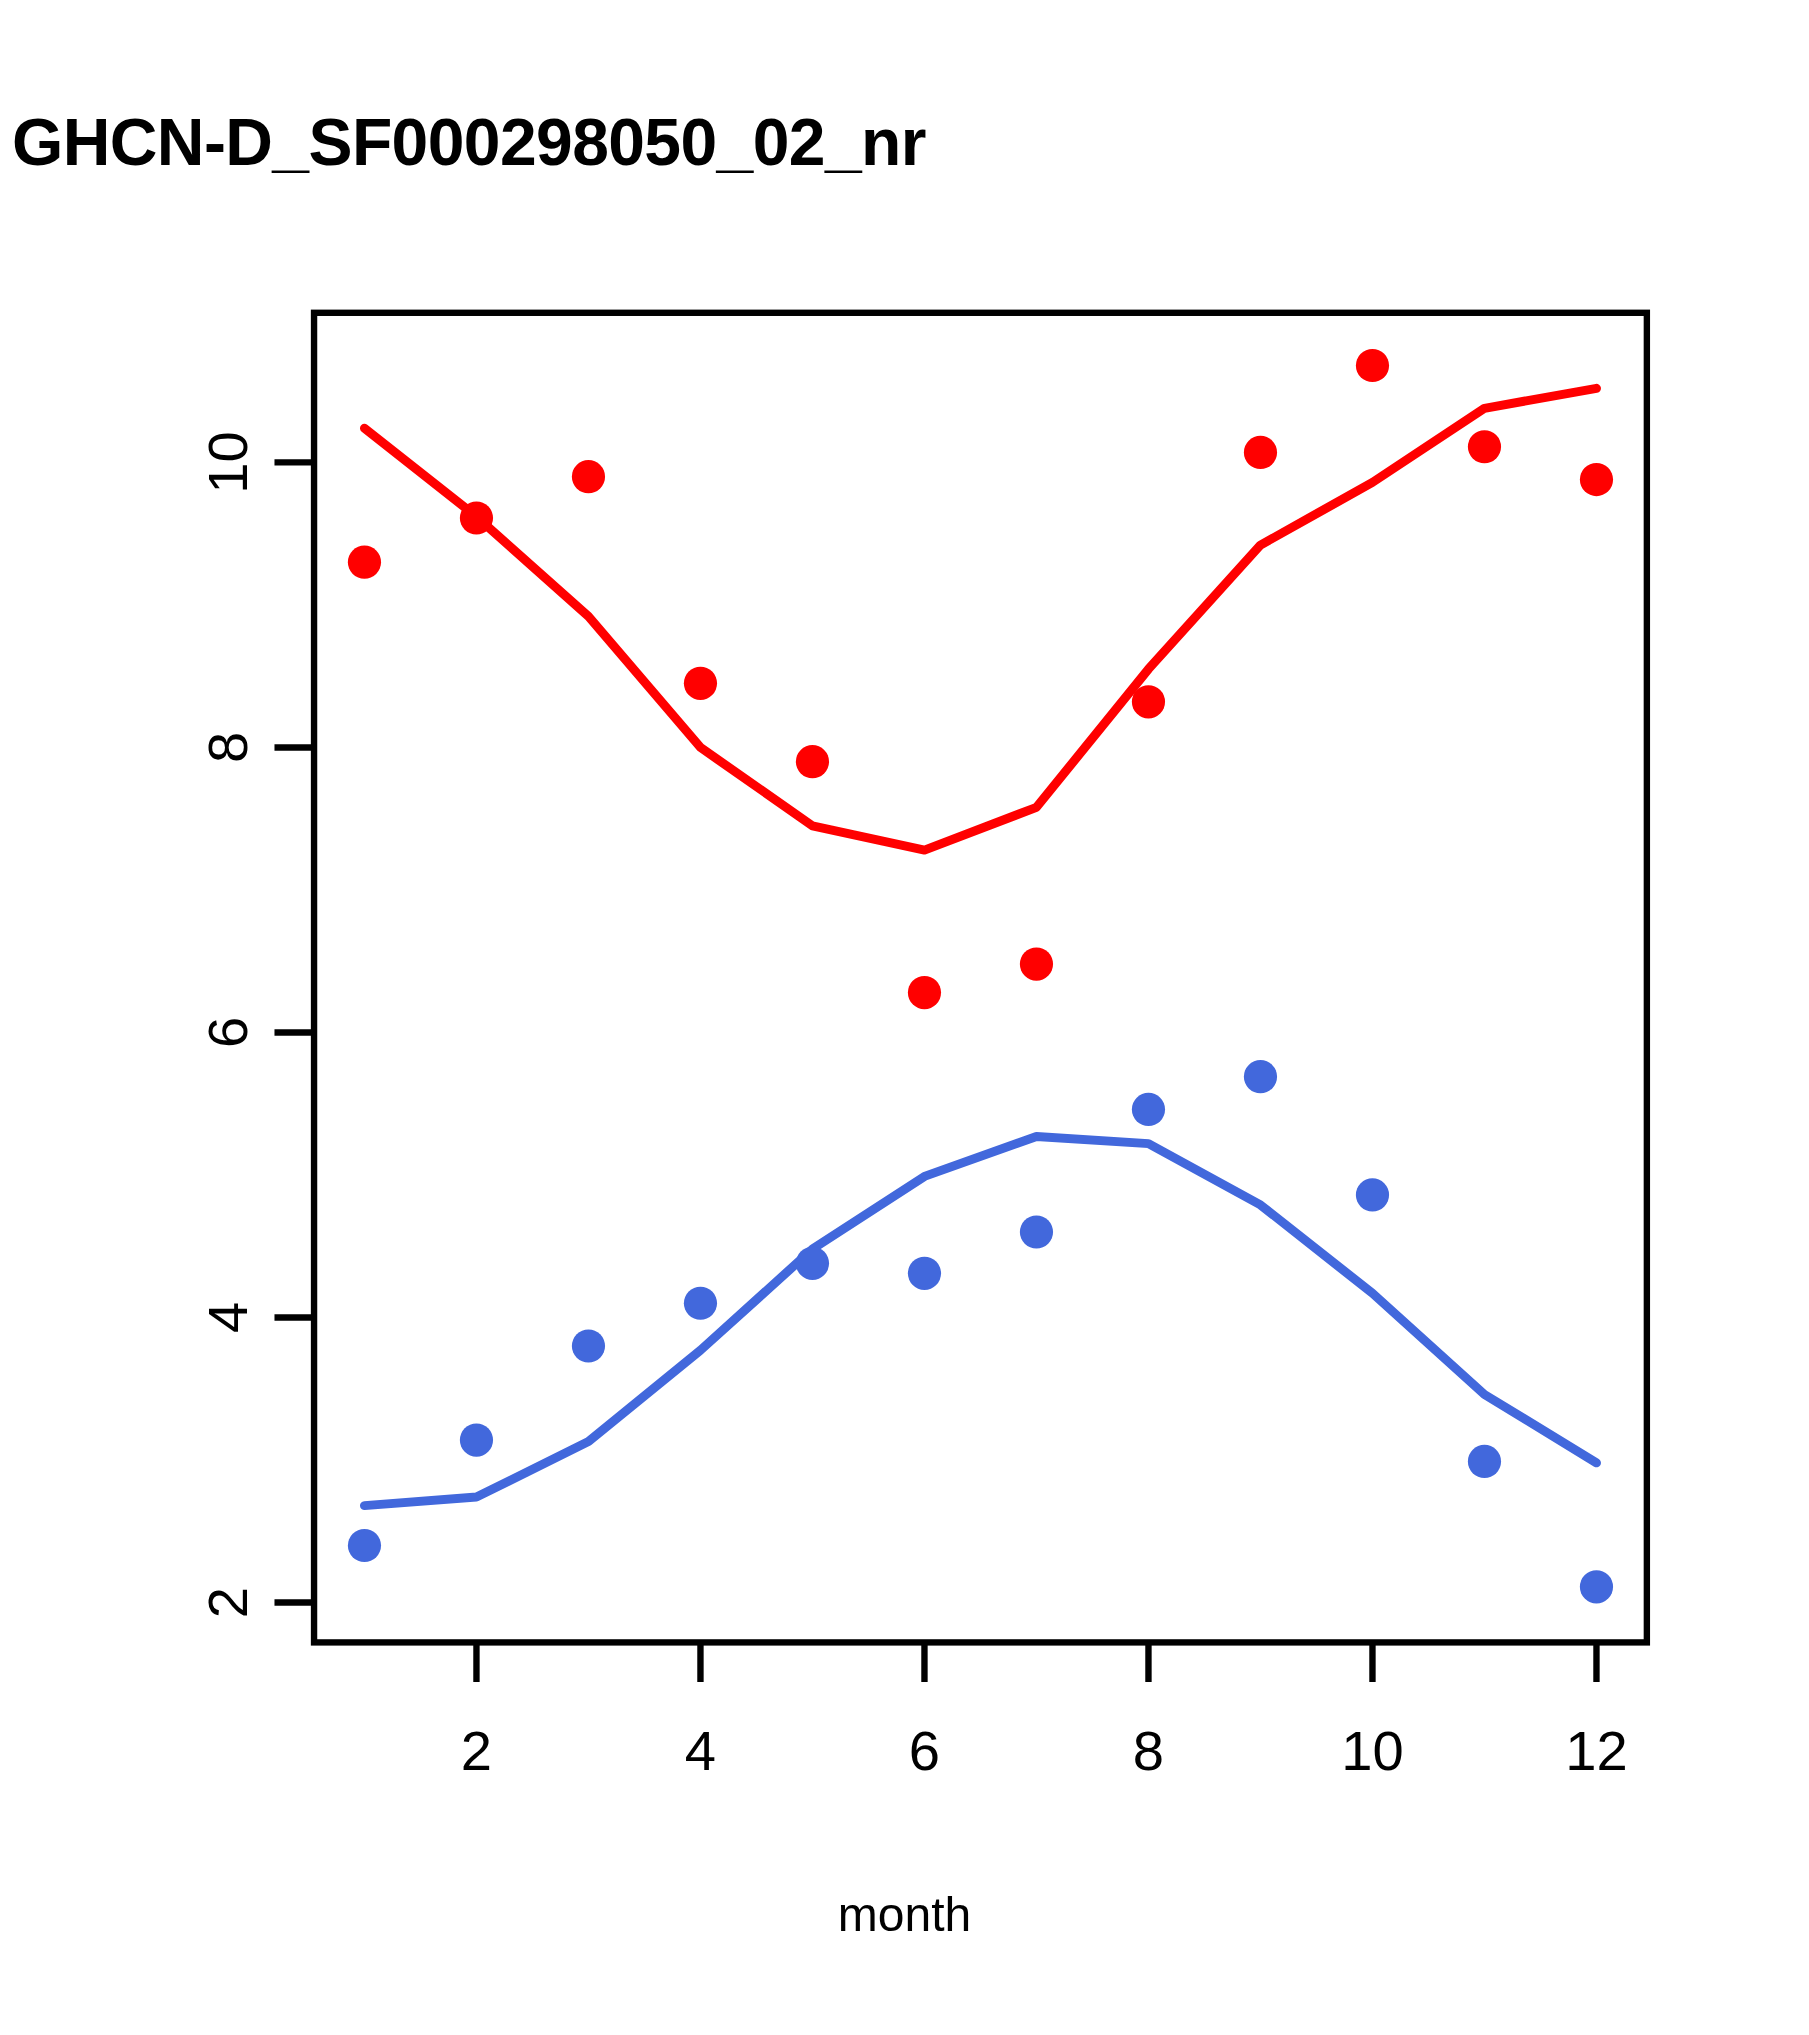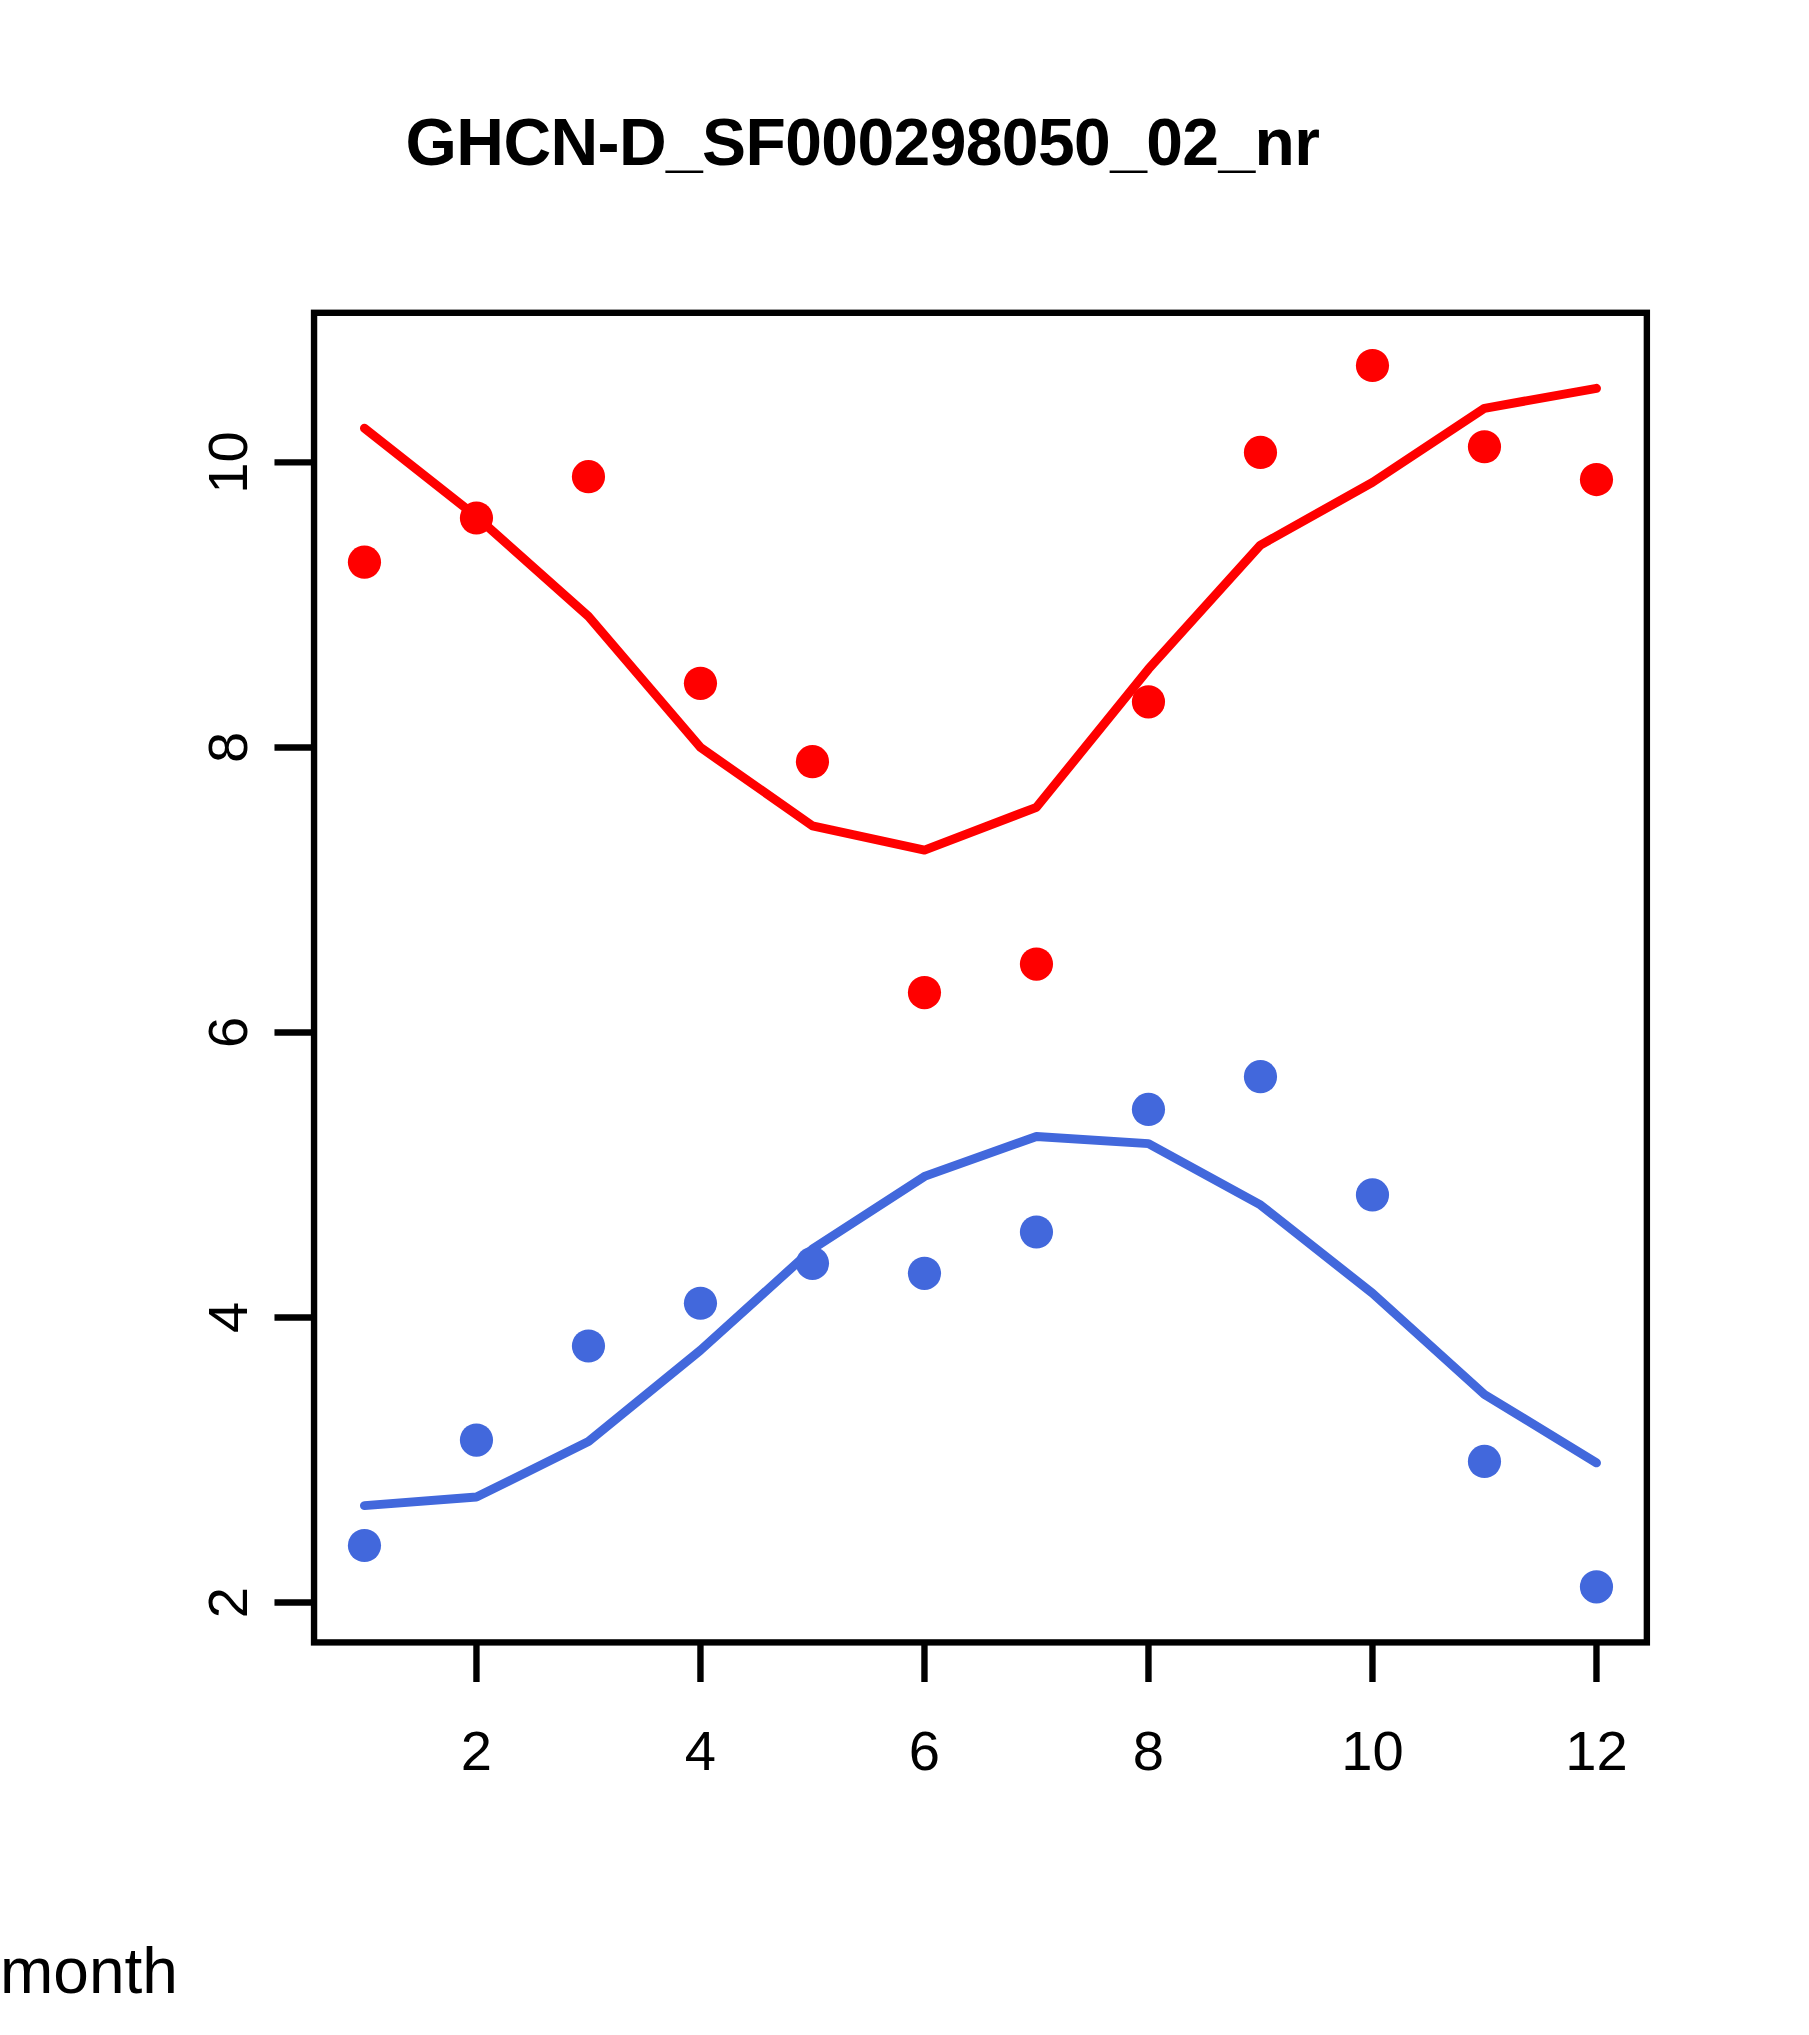--- a/index.html
+++ b/index.html
@@ -15,40 +15,40 @@
     position: relative;
   }
   #plot-root {
     position: absolute;
     left: 0; top: 0;
     width: 1809px;
     height: 2035px;
   }
   #chart-title {
     position: absolute;
-    left: 3px;
+    left: 12px;
     top: 109px;
     width: 1719px;
-    text-align: center;
+    text-align: left;
     font-size: 66px;
     font-weight: bold;
     color: #000000;
     letter-spacing: -0.6px;
     line-height: 1;
     font-family: "Liberation Sans", sans-serif;
   }
   #xlab {
     position: absolute;
     left: 0;
     top: 1887px;
     width: 1809px;
-    font-size: 64px;
+    text-align: center;
+    font-size: 48px;
     color: #000000;
     font-family: "Liberation Sans", sans-serif;
-    margin-top: 47px;
   }
   svg#canvas {
     position: absolute;
     left: 0; top: 0;
     width: 1809px;
     height: 2035px;
     display: block;
   }
   .tick-label-x {
     font-size: 88px;

